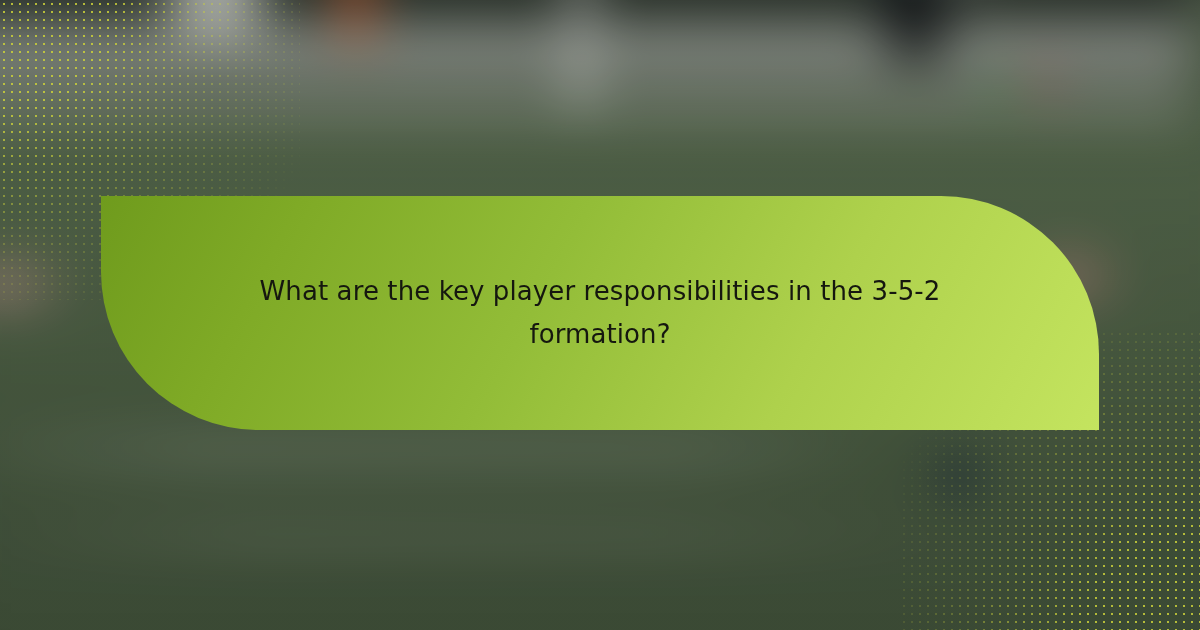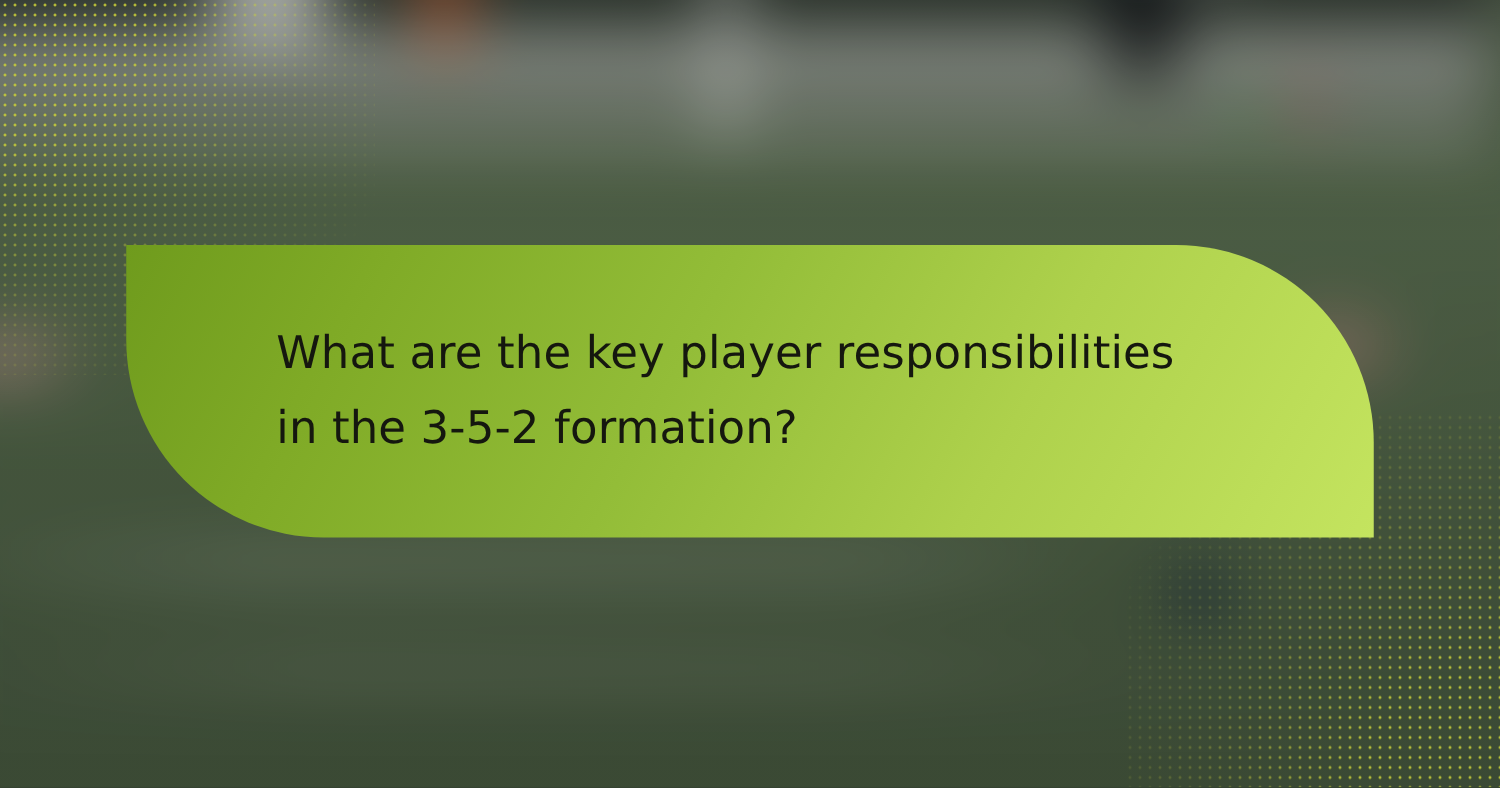--- a/index.html
+++ b/index.html
@@ -96,22 +96,23 @@
     border-radius: 0 158px 0 158px;
     display: flex;
     align-items: center;
     justify-content: center;
     box-sizing: border-box;
     padding: 0 120px;
   }
 
   .card-title {
     margin: 0;
+    text-align: center;
     color: #15170f;
-    font-size: 36px;
+    font-size: 26px;
     line-height: 1.66;
     font-weight: 400;
     letter-spacing: 0.1px;
     font-family: "DejaVu Sans", "Liberation Sans", sans-serif;
   }
 </style>
 </head>
 <body>
 
 <div id="stage">

